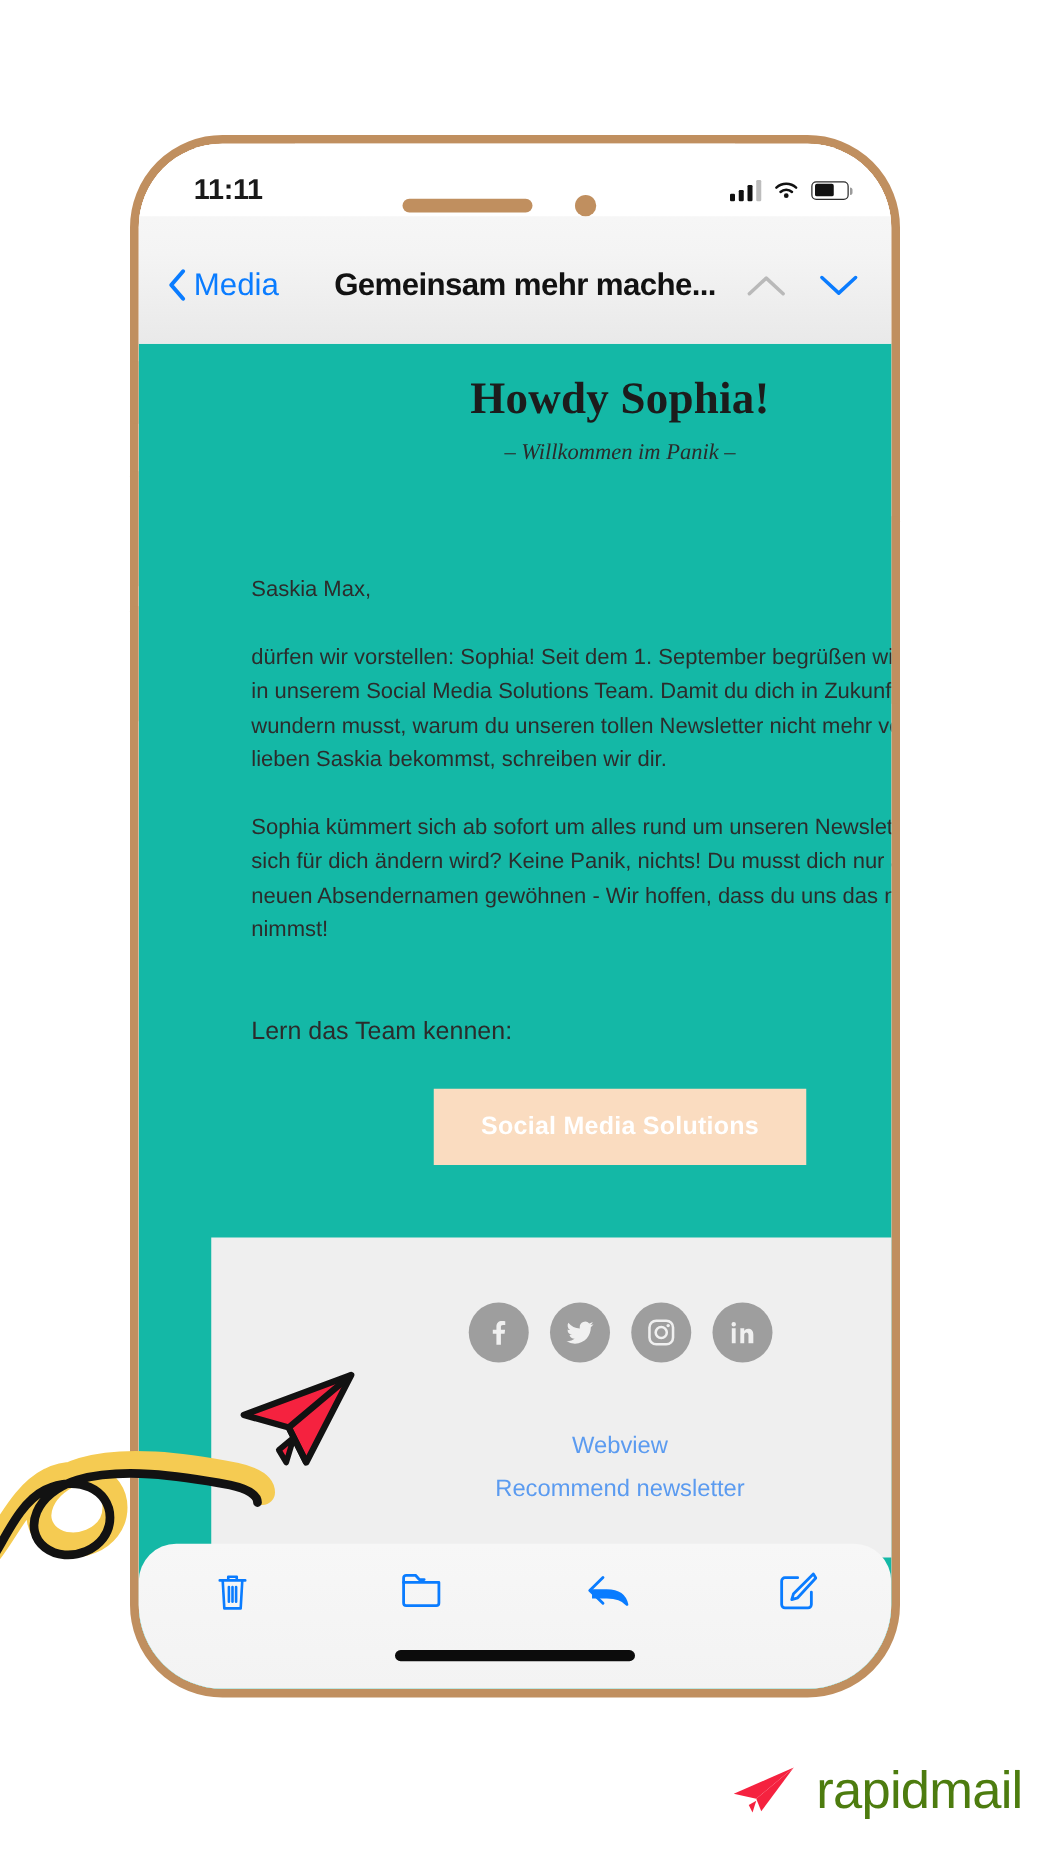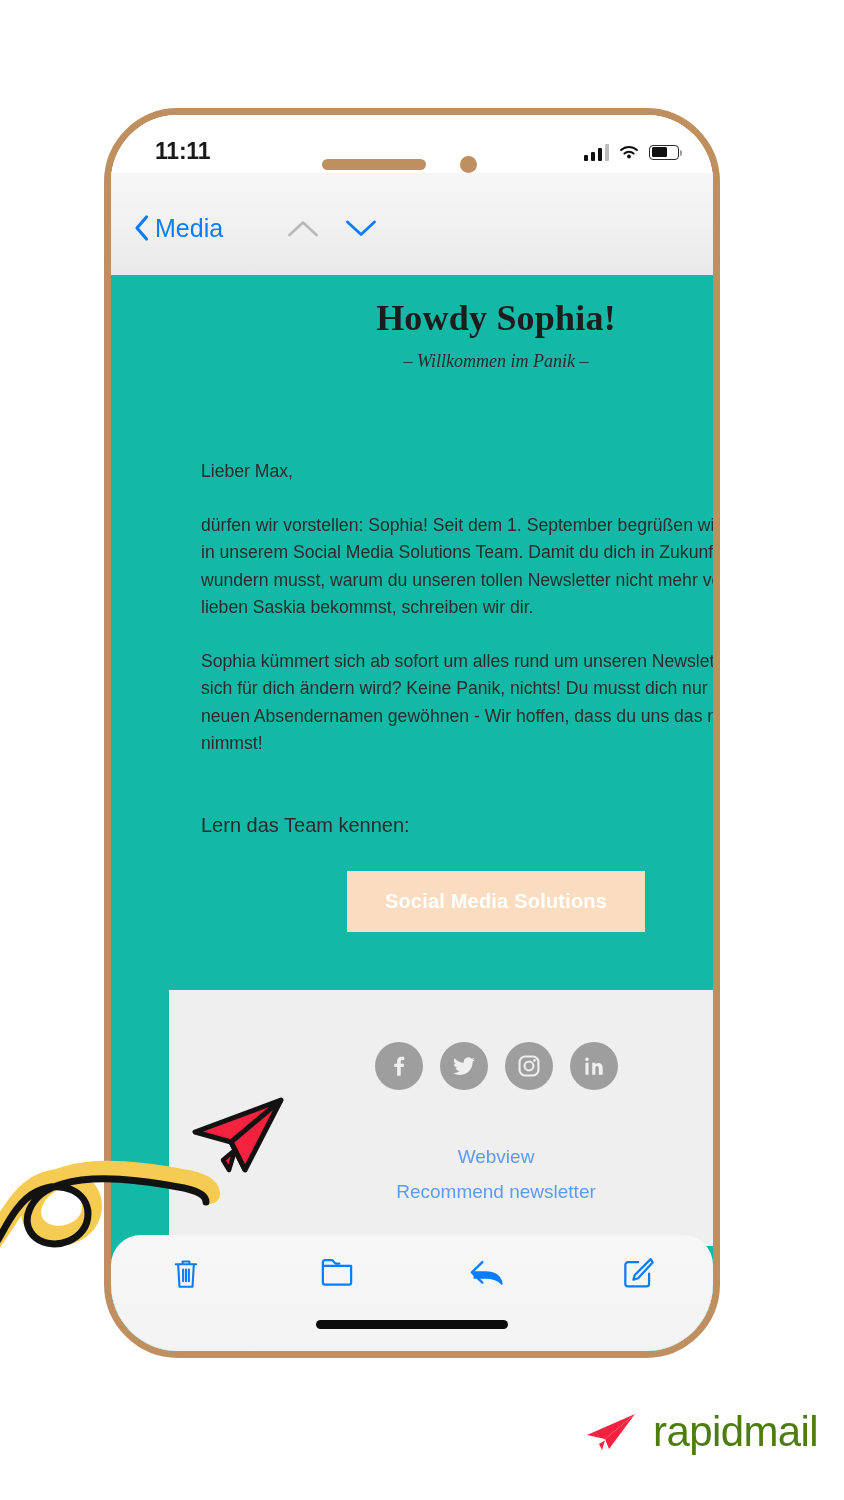--- a/index.html
+++ b/index.html
@@ -348,21 +348,21 @@
   <div id="phone-screen">
 
     <div id="mail-body">
 
       <div id="mail-header-block">
         <h1 id="mail-heading">Howdy Sophia!</h1>
         <p id="mail-subheading">– Willkommen im Panik –</p>
       </div>
 
       <div id="mail-text">
-        <p>Lieber Max,</p>
+        <p>Saskia Max,</p>
         <p>dürfen wir vorstellen: Sophia! Seit dem 1. September begrüßen wir Sophia in unserem Social Media Solutions Team. Damit du dich in Zukunft nicht wundern musst, warum du unseren tollen Newsletter nicht mehr von der lieben Saskia bekommst, schreiben wir dir.</p>
         <p>Sophia kümmert sich ab sofort um alles rund um unseren Newsletter. Was sich für dich ändern wird? Keine Panik, nichts! Du musst dich nur an einen neuen Absendernamen gewöhnen - Wir hoffen, dass du uns das nicht übel nimmst!</p>
       </div>
 
       <div id="cta-lead">Lern das Team kennen:</div>
 
       <div id="cta-wrap">
         <button id="cta-button">Social Media Solutions</button>
       </div>
 
@@ -424,20 +424,21 @@
       </div>
     </div>
 
     <div id="nav-bar">
       <div id="back-button">
         <svg width="17" height="28" viewBox="0 0 17 28" aria-hidden="true">
           <path d="M13.5 3 4 14l9.5 11" fill="none" stroke="#0a7cff" stroke-width="3.2" stroke-linecap="round" stroke-linejoin="round"></path>
         </svg>
         <span>Media</span>
       </div>
+      <div id="nav-title">Gemeinsam mehr mache...</div>
       <div id="nav-chevrons">
         <svg width="32" height="19" viewBox="0 0 32 19" aria-hidden="true">
           <path d="M2.5 16 16 3.5 29.5 16" fill="none" stroke="#b9b9b9" stroke-width="2.8" stroke-linecap="round" stroke-linejoin="round"></path>
         </svg>
         <svg width="32" height="19" viewBox="0 0 32 19" aria-hidden="true">
           <path d="M2.5 3 16 15.5 29.5 3" fill="none" stroke="#0a7cff" stroke-width="2.8" stroke-linecap="round" stroke-linejoin="round"></path>
         </svg>
       </div>
     </div>
 

